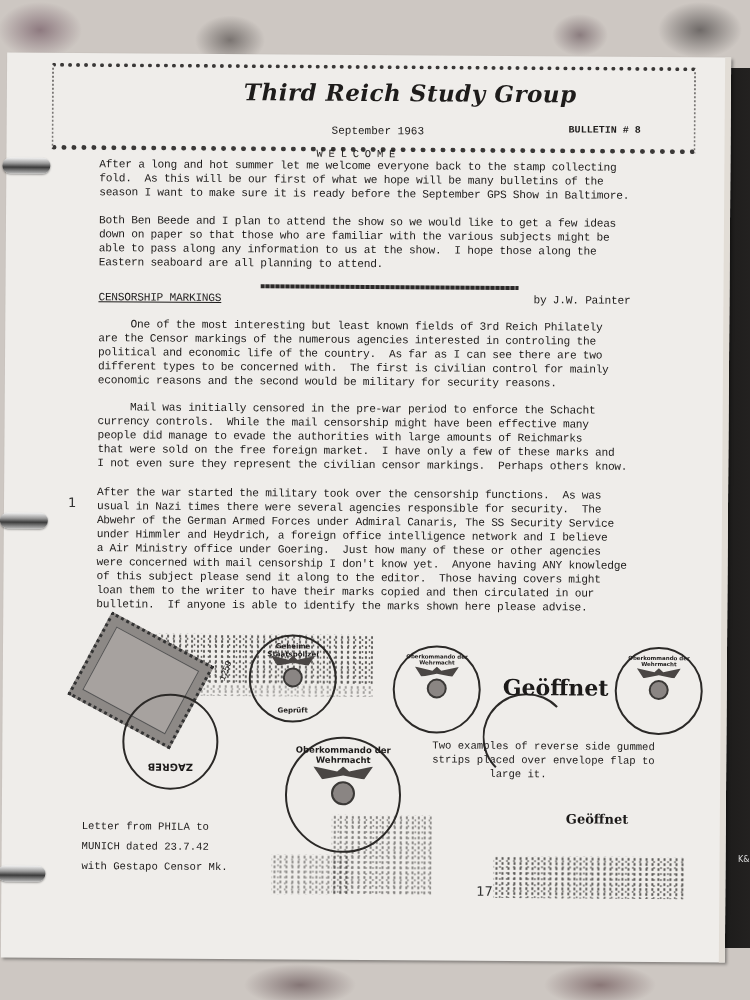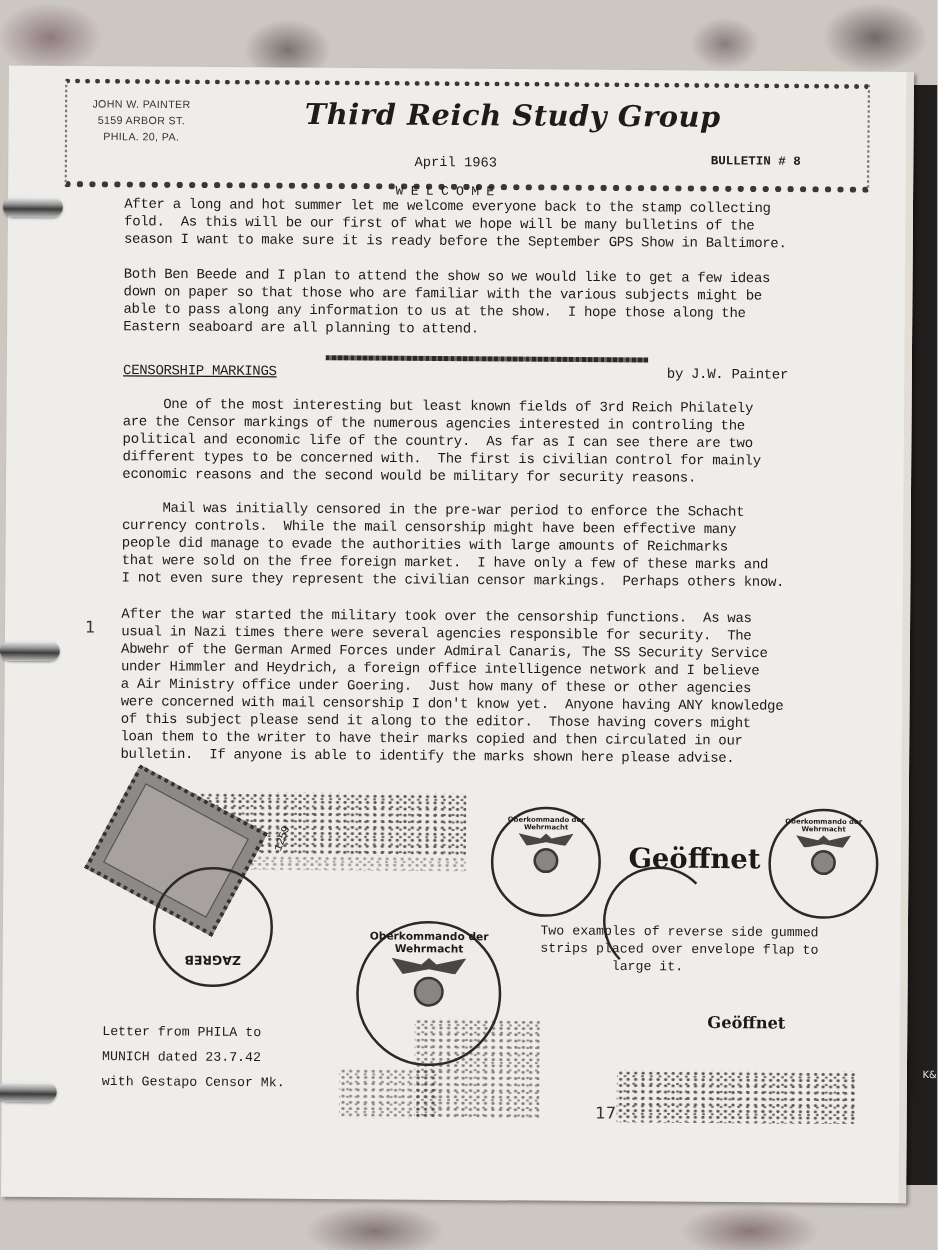--- a/index.html
+++ b/index.html
@@ -91,27 +91,22 @@
 <div class="binder-label">K&amp;</div>
 
 <div class="page">
   <div class="ring" style="top:105px;"></div>
   <div class="ring" style="top:460px;"></div>
   <div class="ring" style="top:813px;"></div>
 
   <div class="content">
 
     <div class="masthead">
-      <div class="address">
-        <div>JOHN W. PAINTER</div>
-        <div>5159 ARBOR ST.</div>
-        <div>PHILA. 20, PA.</div>
-      </div>
       <div class="masthead-title">Third Reich Study Group</div>
-      <div class="masthead-date">April 1963</div>
+      <div class="masthead-date">September 1963</div>
       <div class="masthead-bulletin">BULLETIN  # 8</div>
     </div>
 
     <div class="t" style="left:310px; top:92px; font-size:10.5px;">W E L C O M E</div>
     <div class="t" style="left:93px; top:104px;">After a long and hot summer let me welcome everyone back to the stamp collecting</div>
     <div class="t" style="left:93px; top:118px;">fold.  As this will be our first of what we hope will be many bulletins of the</div>
     <div class="t" style="left:93px; top:132px;">season I want to make sure it is ready before the September GPS Show in Baltimore.</div>
 
     <div class="t" style="left:93px; top:160px;">Both Ben Beede and I plan to attend the show so we would like to get a few ideas</div>
     <div class="t" style="left:93px; top:174px;">down on paper so that those who are familiar with the various subjects might be</div>
@@ -151,20 +146,28 @@
     <div class="postage-stamp">
         <div class="inner"></div>
       </div>
 
     <div class="stamp" style="left:120px; top:640px; width:92px; height:92px;">
       <div class="bottom-text" style="font-size:10px; transform:rotate(180deg); bottom:auto; top:66px;">ZAGREB</div>
     </div>
 
     <div class="t" style="left:213px; top:610px; transform:rotate(-70deg); font-size:9px;">1259</div>
 
+    <div class="stamp" style="left:246px; top:580px; width:84px; height:84px;">
+      <div class="ring-text">Geheime Staatspolizei</div>
+      <div class="eagle">
+          <div class="wings"></div>
+          <div class="wreath"></div>
+        </div>
+      <div class="bottom-text">Geprüft</div>
+    </div>
 
     <div class="stamp" style="left:390px; top:590px; width:84px; height:84px;">
       <div class="ring-text" style="font-size:5.5px;">Oberkommando der Wehrmacht</div>
       <div class="eagle">
           <div class="wings"></div>
           <div class="wreath"></div>
         </div>
     </div>
 
     <div class="stamp" style="left:480px; top:637px; width:84px; height:84px; border-bottom-color:transparent; border-right-color:transparent;"></div>

